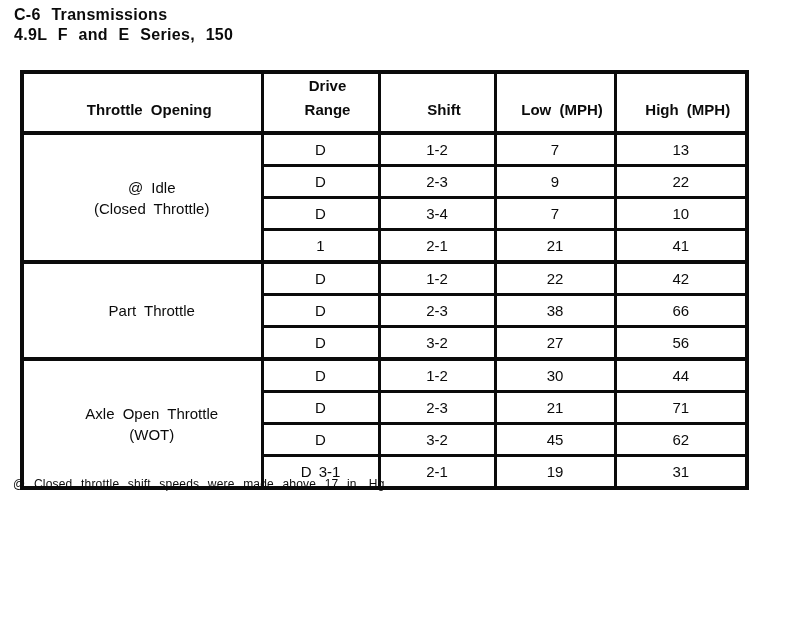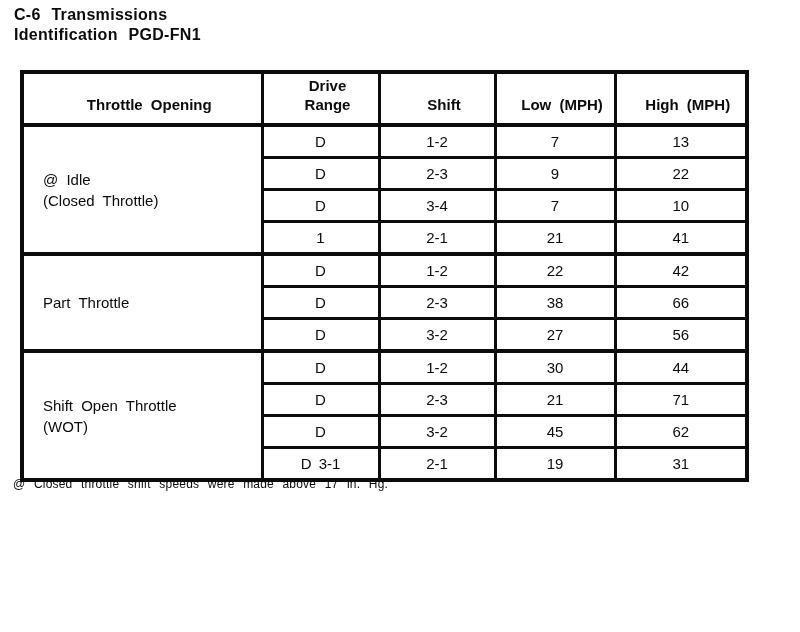--- a/index.html
+++ b/index.html
@@ -44,34 +44,34 @@
     border-width: 4px;
   }
   table.shift th {
     height: 40px;
     padding: 0 0 9px 14px;
     font-size: 15px;
     font-weight: bold;
     text-align: center;
     vertical-align: bottom;
     white-space: pre-line;
-    line-height: 19px;
+    line-height: 24px;
     word-spacing: 4px;
     border-bottom-width: 4px;
   }
   table.shift td {
     height: 29px;
     padding: 0;
     font-size: 15px;
     text-align: center;
     vertical-align: middle;
     word-spacing: 3px;
   }
   table.shift td.throttle {
-    text-align: left;
+    text-align: center;
     padding-left: 19px;
     vertical-align: middle;
     white-space: pre-line;
     line-height: 21px;
     word-spacing: 4px;
   }
   table.shift tr.section-start td {
     border-top-width: 4px;
   }
   
@@ -126,21 +126,21 @@
     opacity: 0.75;
   }
 </style>
 </head>
 <body>
 
 <div class="doc">
 
   <div class="title-block">
     <div>C-6 Transmissions</div>
-    <div>Identification PGD-FN1</div>
+    <div>4.9L F and E Series, 150</div>
   </div>
 
   <table class="shift">
     <colgroup>
       <col style="width:240px">
       <col style="width:117px">
       <col style="width:116px">
       <col style="width:120px">
       <col style="width:132px">
     </colgroup>
@@ -197,21 +197,21 @@
         <td>66</td>
       </tr>
       <tr>
         <td>D</td>
         <td>3-2</td>
         <td>27</td>
         <td>56</td>
       </tr>
 
       <tr class="section-start">
-        <td class="throttle" rowspan="4">Shift Open Throttle
+        <td class="throttle" rowspan="4">Axle Open Throttle
 (WOT)</td>
         <td>D</td>
         <td>1-2</td>
         <td>30</td>
         <td>44</td>
       </tr>
       <tr>
         <td>D</td>
         <td>2-3</td>
         <td>21</td>

